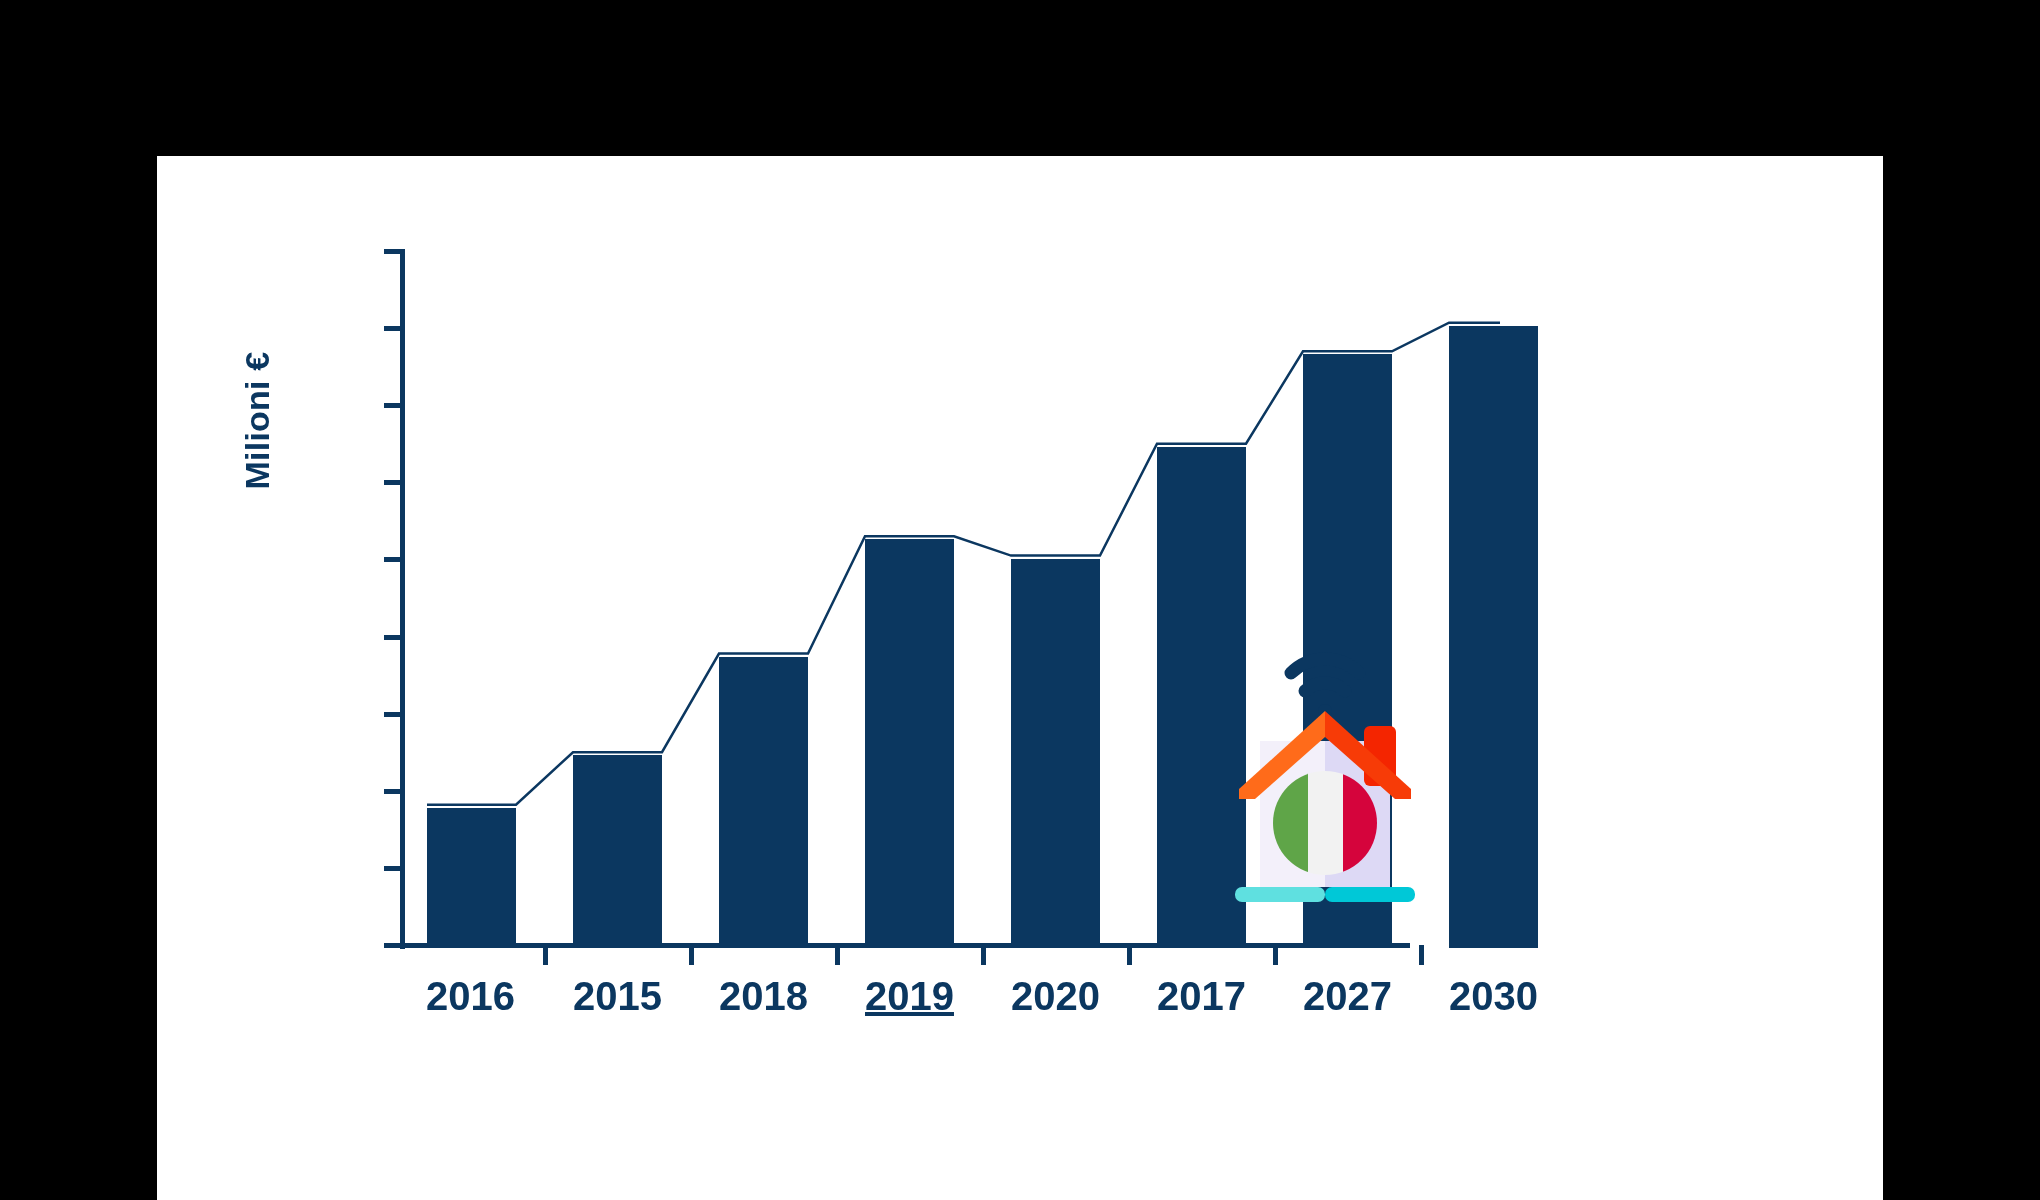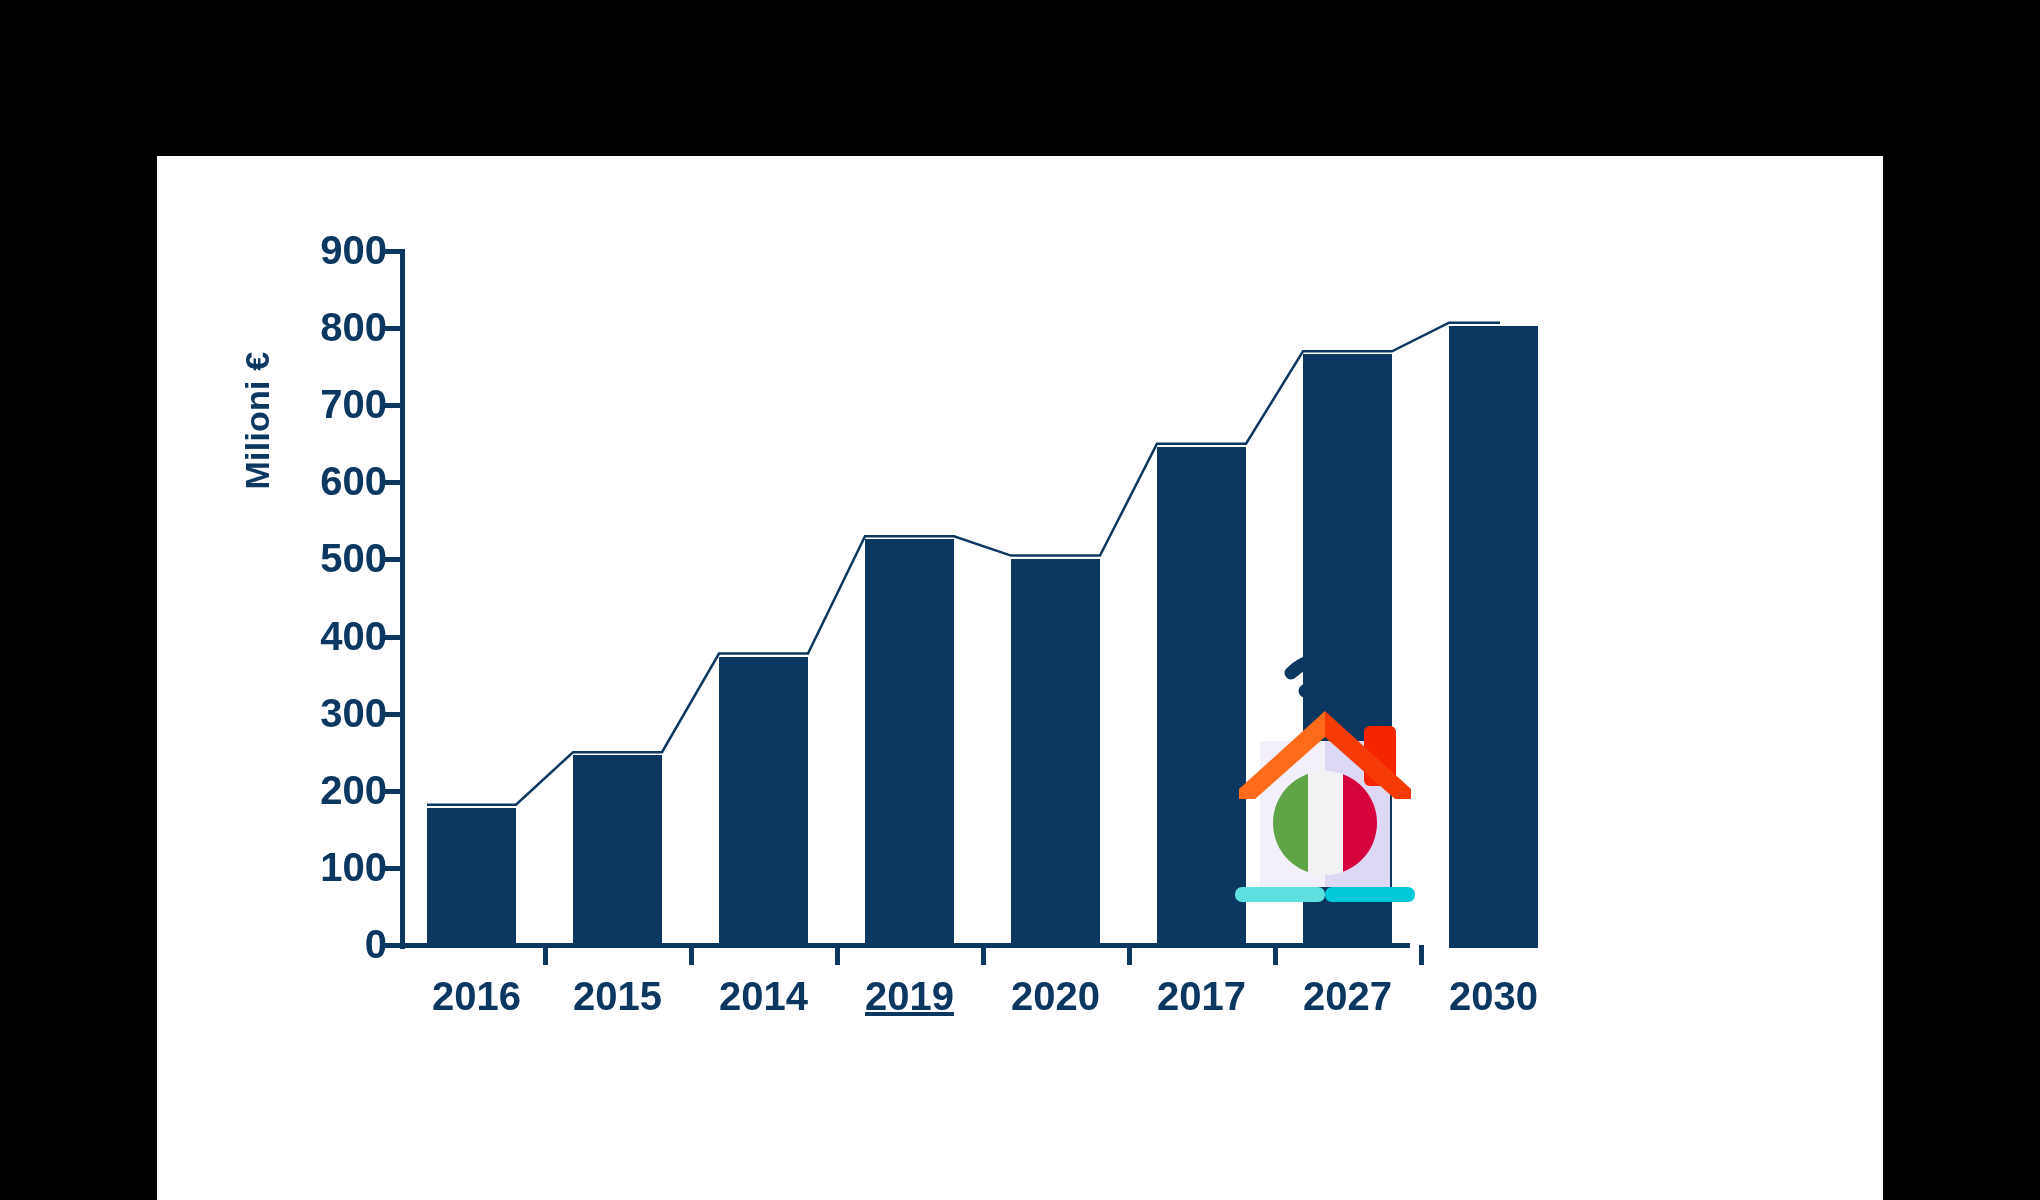--- a/index.html
+++ b/index.html
@@ -153,32 +153,20 @@
 <body>
 
 <div id="root">
 
   <div id="panel">
 
     <div id="chart">
 
       <div class="axis-title">Milioni €</div>
 
-      <div id="ylabels">
-          <div class="ytick-label" style="top: 74px;">900</div>
-          <div class="ytick-label" style="top: 151.111px;">800</div>
-          <div class="ytick-label" style="top: 228.222px;">700</div>
-          <div class="ytick-label" style="top: 305.333px;">600</div>
-          <div class="ytick-label" style="top: 382.444px;">500</div>
-          <div class="ytick-label" style="top: 459.556px;">400</div>
-          <div class="ytick-label" style="top: 536.667px;">300</div>
-          <div class="ytick-label" style="top: 613.778px;">200</div>
-          <div class="ytick-label" style="top: 690.889px;">100</div>
-          <div class="ytick-label" style="top: 768px;">0</div>
-        </div>
 
       <div id="plot">
         <div class="axis-line-y"></div>
         <div class="axis-line-x"></div>
         <div id="yticks">
             <div class="ytick" style="top: 93px;"></div>
             <div class="ytick" style="top: 170.111px;"></div>
             <div class="ytick" style="top: 247.222px;"></div>
             <div class="ytick" style="top: 324.333px;"></div>
             <div class="ytick" style="top: 401.444px;"></div>
@@ -204,23 +192,23 @@
             <div class="bar" style="left: 465px; width: 89px; height: 408.689px;"></div>
             <div class="bar" style="left: 611px; width: 89px; height: 389.411px;"></div>
             <div class="bar" style="left: 757px; width: 89px; height: 501.222px;"></div>
             <div class="bar" style="left: 903px; width: 89px; height: 593.756px;"></div>
             <div class="bar" style="left: 1049px; width: 89px; height: 622.287px;"></div>
           </div>
         <svg id="line-overlay" viewBox="0 0 1100 1044" preserveAspectRatio="none">
           <polyline id="trend-polyline" fill="none" stroke="#0b3760" stroke-width="2.5" points="27,648.6577777777778 116,648.6577777777778 173,596.2222222222222 262,596.2222222222222 319,497.52000000000004 408,497.52000000000004 465,380.31111111111113 554,380.31111111111113 611,399.5888888888889 700,399.5888888888889 757,287.77777777777777 846,287.77777777777777 903,195.2444444444444 992,195.2444444444444 1049,166.71333333333337 1138,166.71333333333337"></polyline>
         </svg>
         <div id="xlabels">
-            <div class="xcat-label" style="left: 7px; width: 139px;">2016</div>
+            <div class="xcat-label" style="left: 1px; width: 139px;">2016</div>
             <div class="xcat-label" style="left: 148px; width: 139px;">2015</div>
-            <div class="xcat-label" style="left: 294px; width: 139px;">2014</div>
+            <div class="xcat-label" style="left: 294px; width: 139px;">2018</div>
             <div class="xcat-label" style="left: 440px; width: 139px; text-decoration: underline;">2019</div>
             <div class="xcat-label" style="left: 586px; width: 139px;">2020</div>
             <div class="xcat-label" style="left: 732px; width: 139px;">2017</div>
             <div class="xcat-label" style="left: 878px; width: 139px;">2027</div>
             <div class="xcat-label" style="left: 1024px; width: 139px;">2030</div>
           </div>
       </div>
 
       <div id="home-icon">
         <svg viewBox="0 0 200 265" width="200" height="265">

